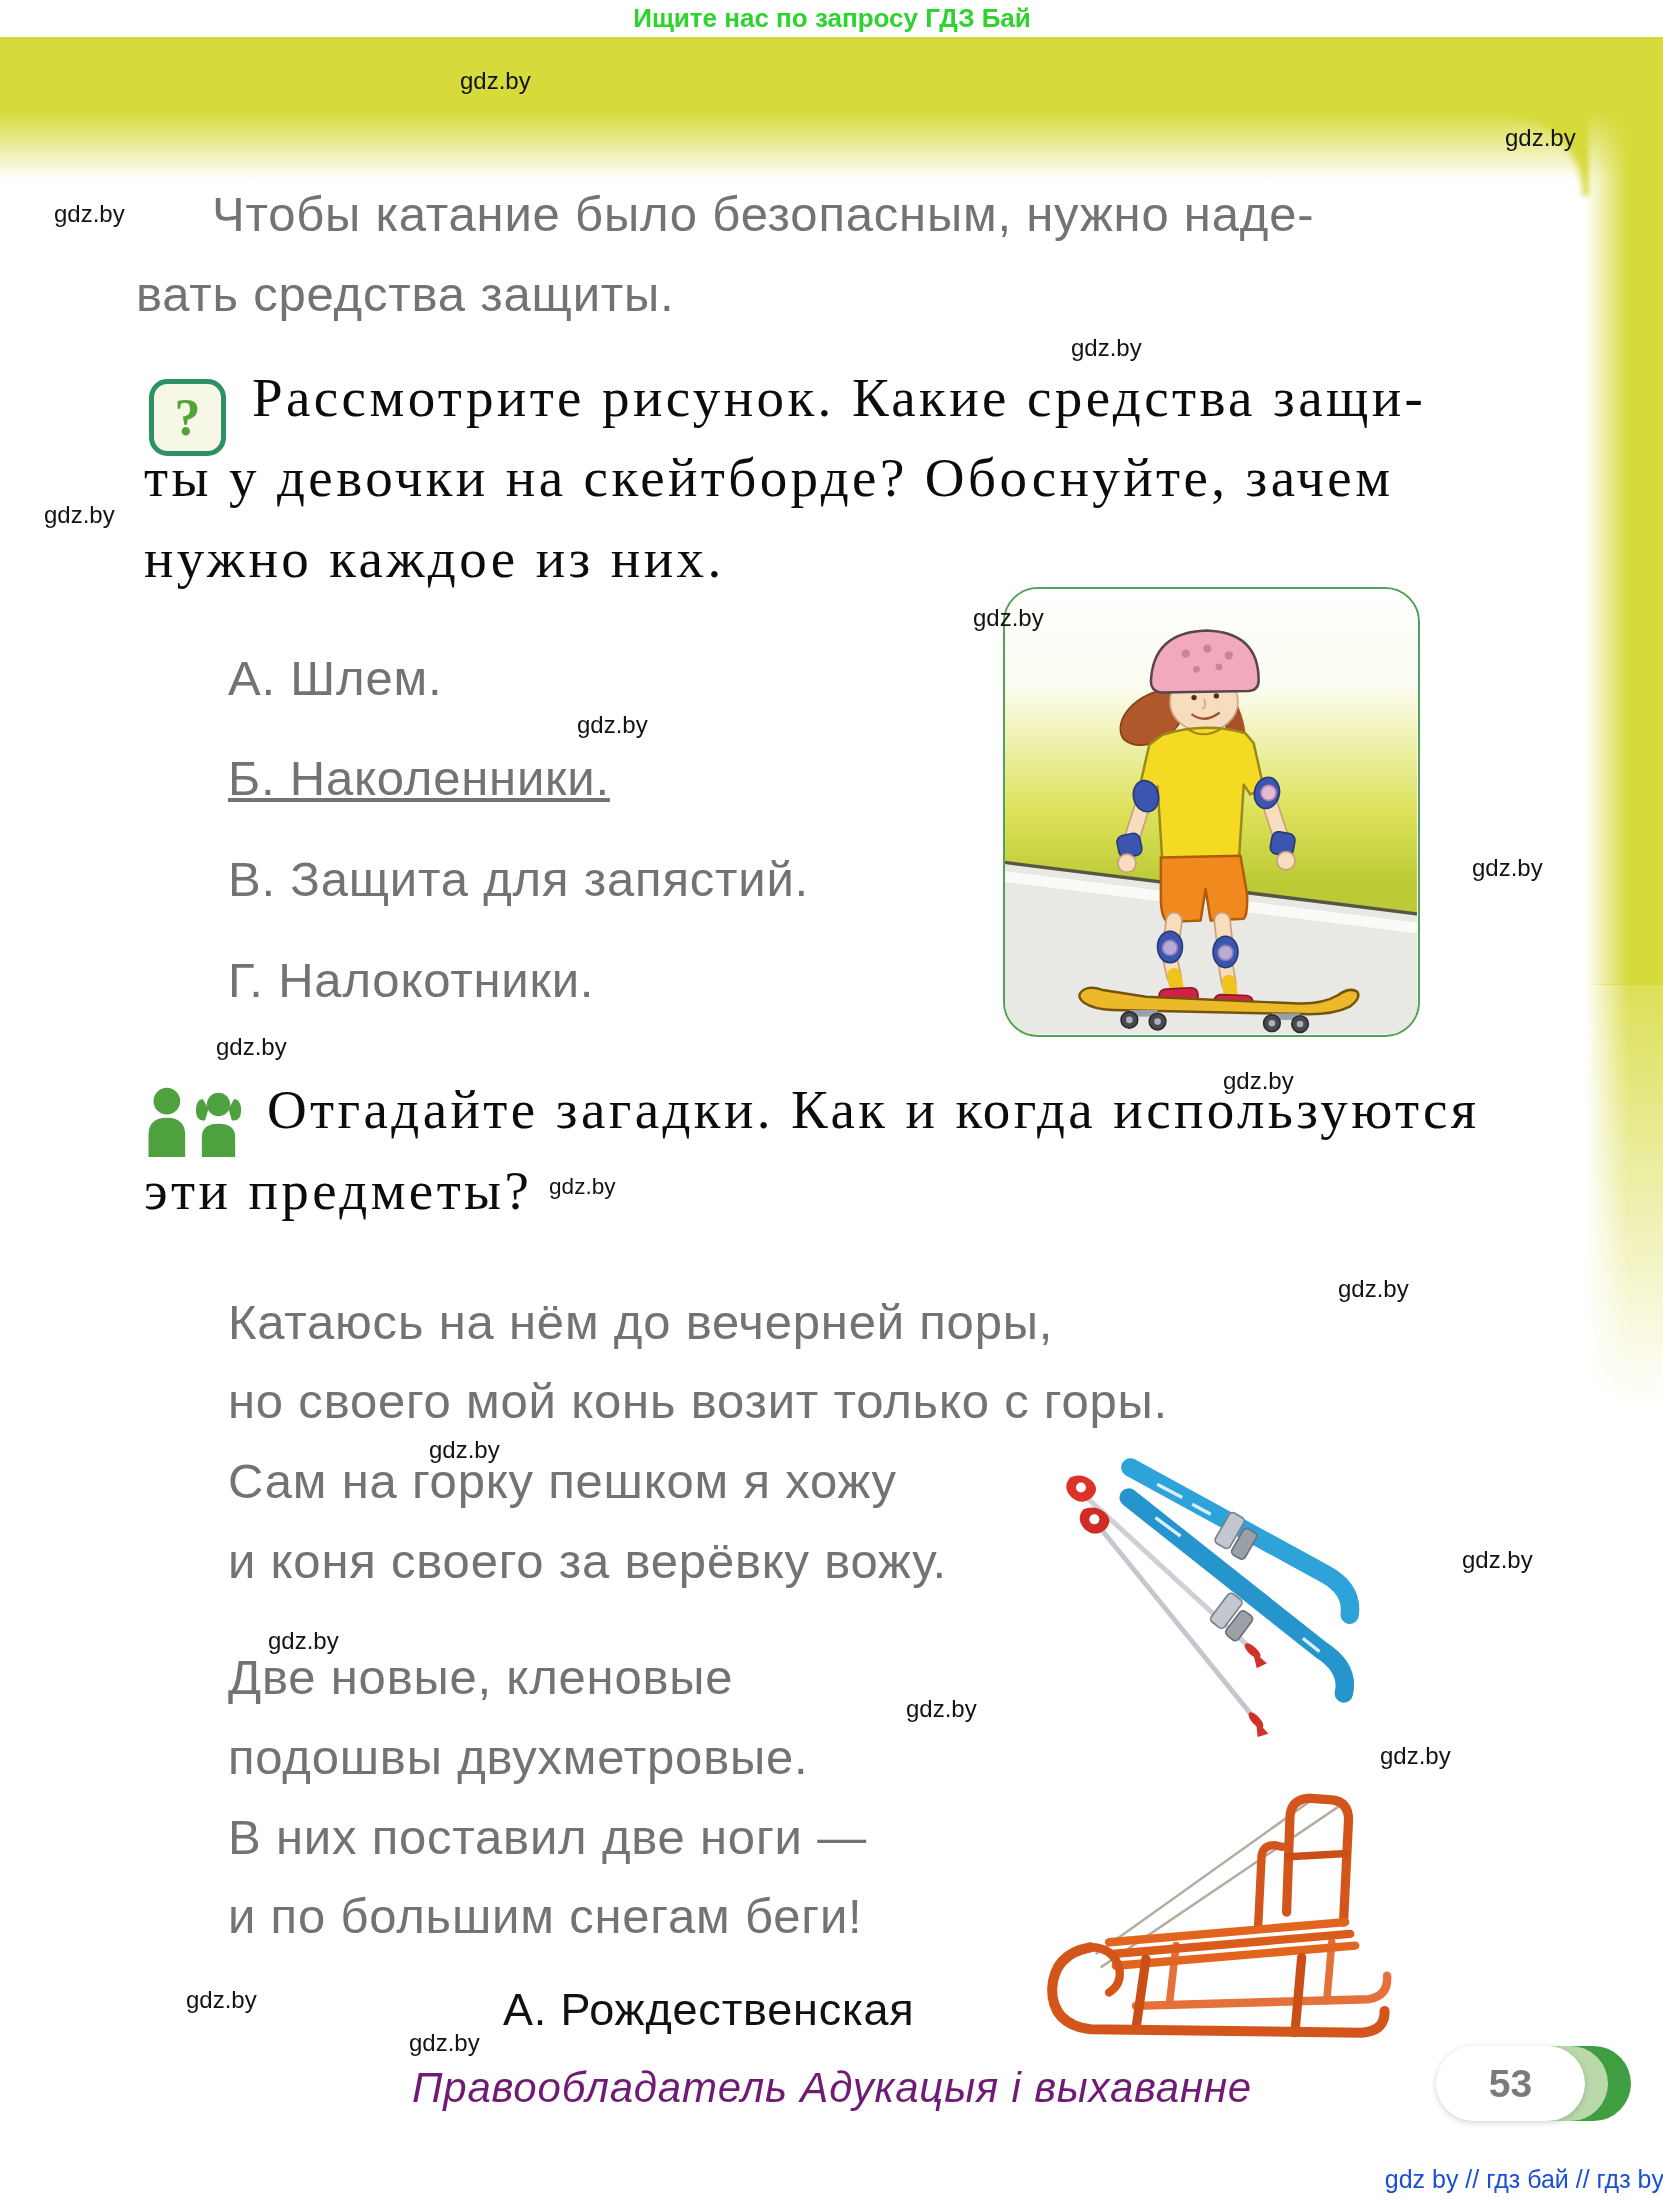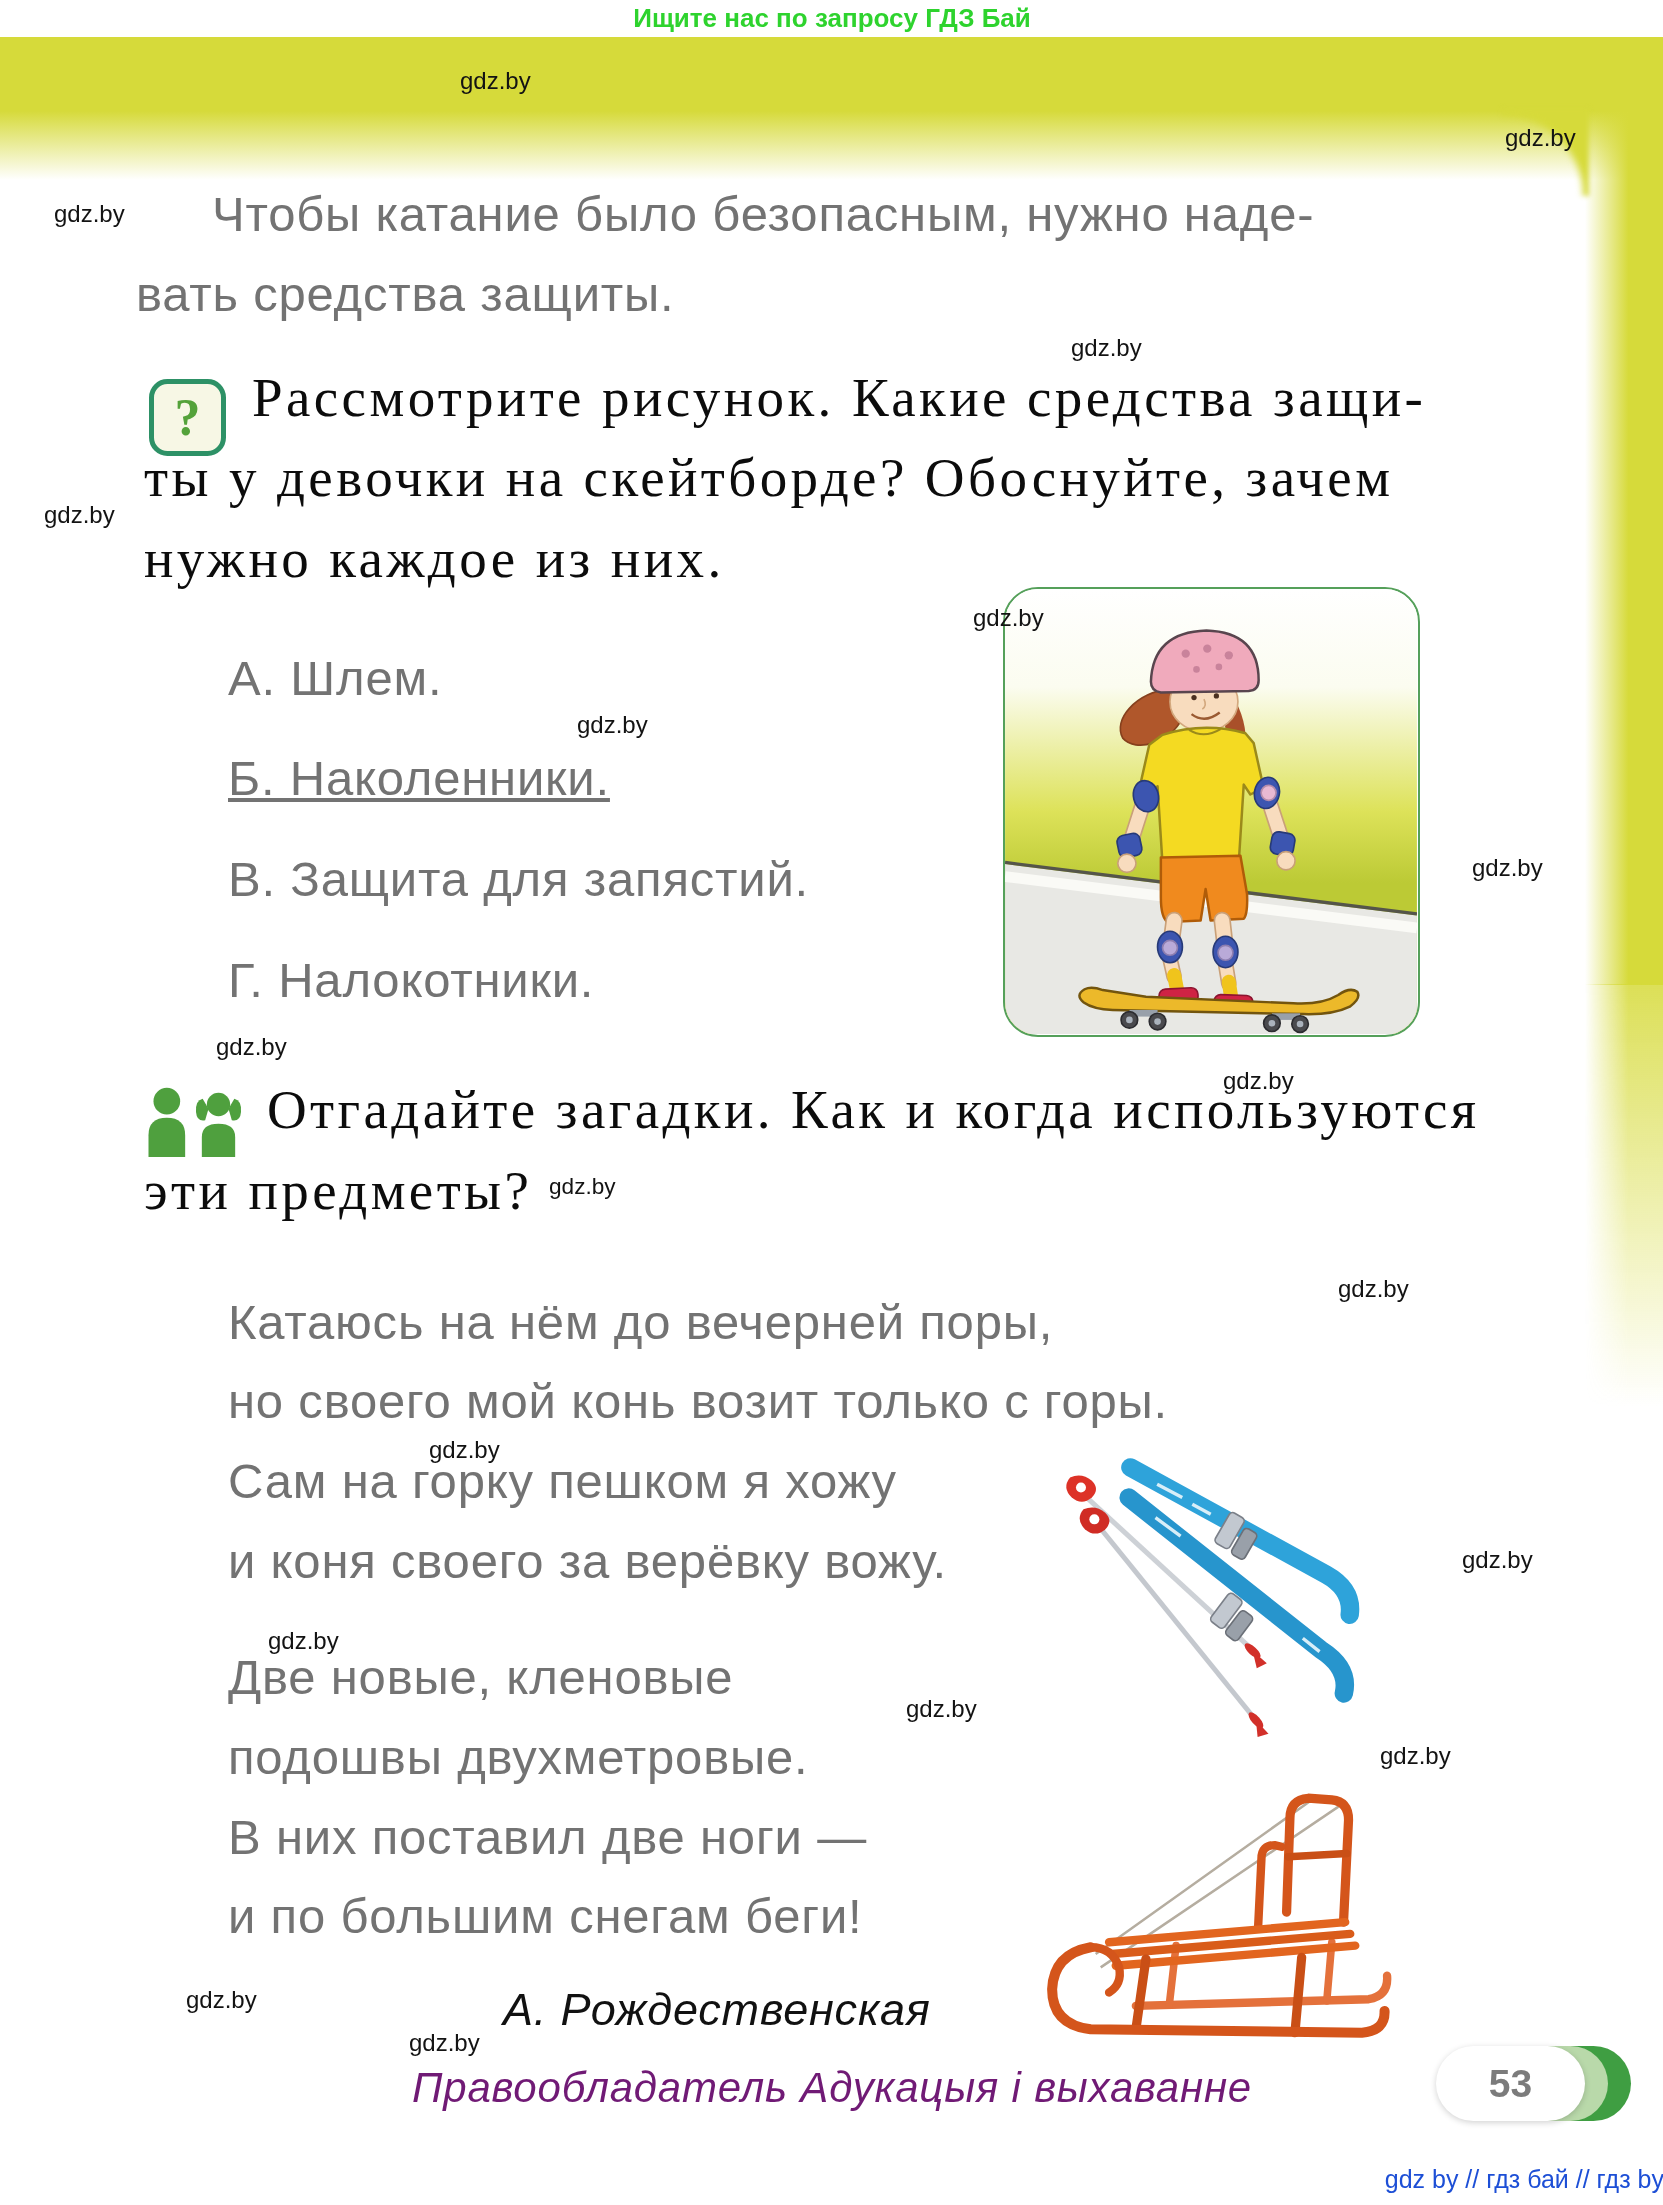--- a/index.html
+++ b/index.html
@@ -20,21 +20,21 @@
               mask-image:linear-gradient(to left,#000 45%,transparent);}
   .band-corner{right:75px;top:109px;width:87px;height:87px;
       background:radial-gradient(circle 87px at 0% 100%,rgba(214,218,58,0) 0 77px,#d6da3a 85px);
       filter:blur(2.5px);}
   
   .banner-top{left:0;right:0;top:3.4px;text-align:center;font-size:26px;font-weight:bold;color:#2ed32e;}
   .wm{position:absolute;font-size:24px;color:#131313;white-space:nowrap;z-index:6;}
   .sans-line{font-size:49px;letter-spacing:0.8px;color:#737373;white-space:nowrap;z-index:4;}
   .serif-line{font-family:"Liberation Serif",serif;font-size:55px;letter-spacing:3.4px;
               color:#0c0c0c;white-space:nowrap;z-index:4;}
-  .author-line{font-style:italic;font-size:45px;letter-spacing:0.8px;color:#111;white-space:nowrap;}
+  .author-line{font-size:45px;letter-spacing:0.8px;color:#111;white-space:nowrap;}
   .footer-pink{left:0;right:0;top:2064px;text-align:center;font-style:italic;
                font-size:42px;letter-spacing:0.8px;color:#701a75;}
   .footer-blue{left:0;right:0;top:2165px;text-align:right;font-size:25px;color:#1d4fd6;}
   
   .q-icon{left:149px;top:379px;width:77px;height:77px;box-sizing:border-box;
           border:5.9px solid #2d9166;border-radius:18.4px;background:#f7f7e5;
           display:flex;align-items:center;justify-content:center;z-index:4;}
   .q-icon span{font-family:"Liberation Serif",serif;font-weight:bold;font-size:52px;color:#54a23a;}
   
   .pic-frame{left:1003px;top:587px;width:417px;height:450px;box-sizing:border-box;

